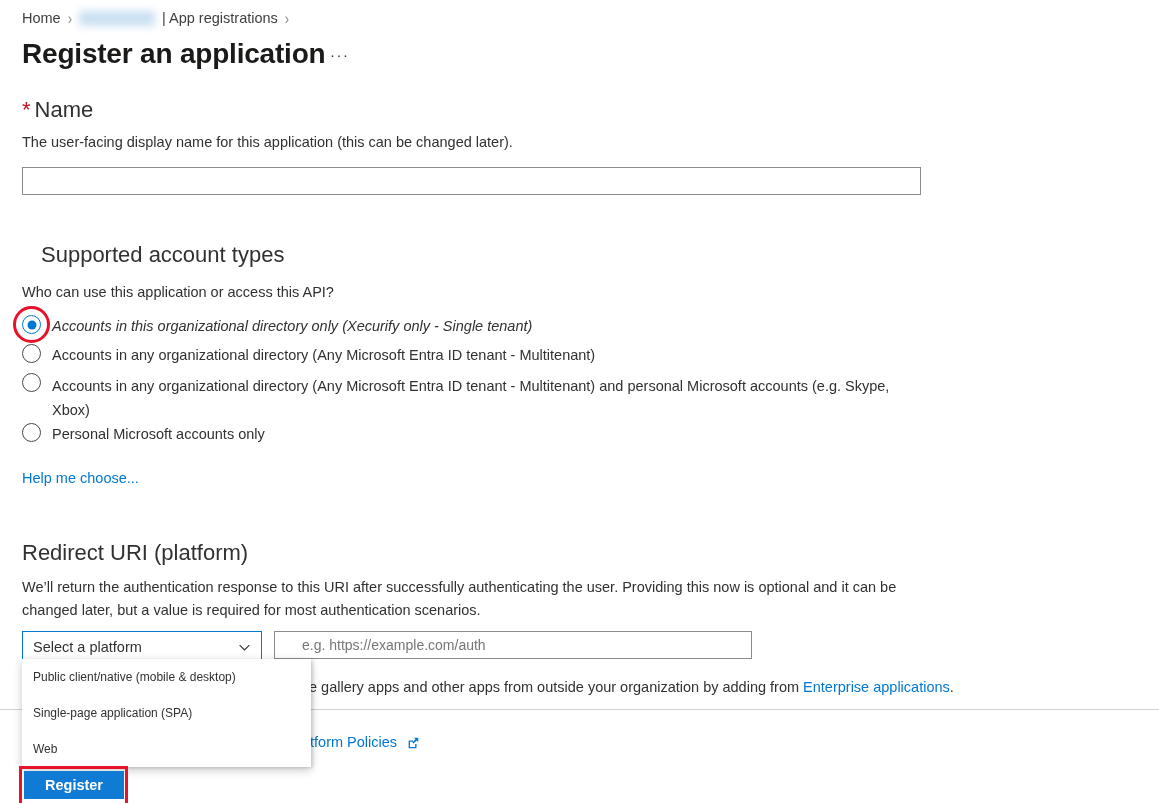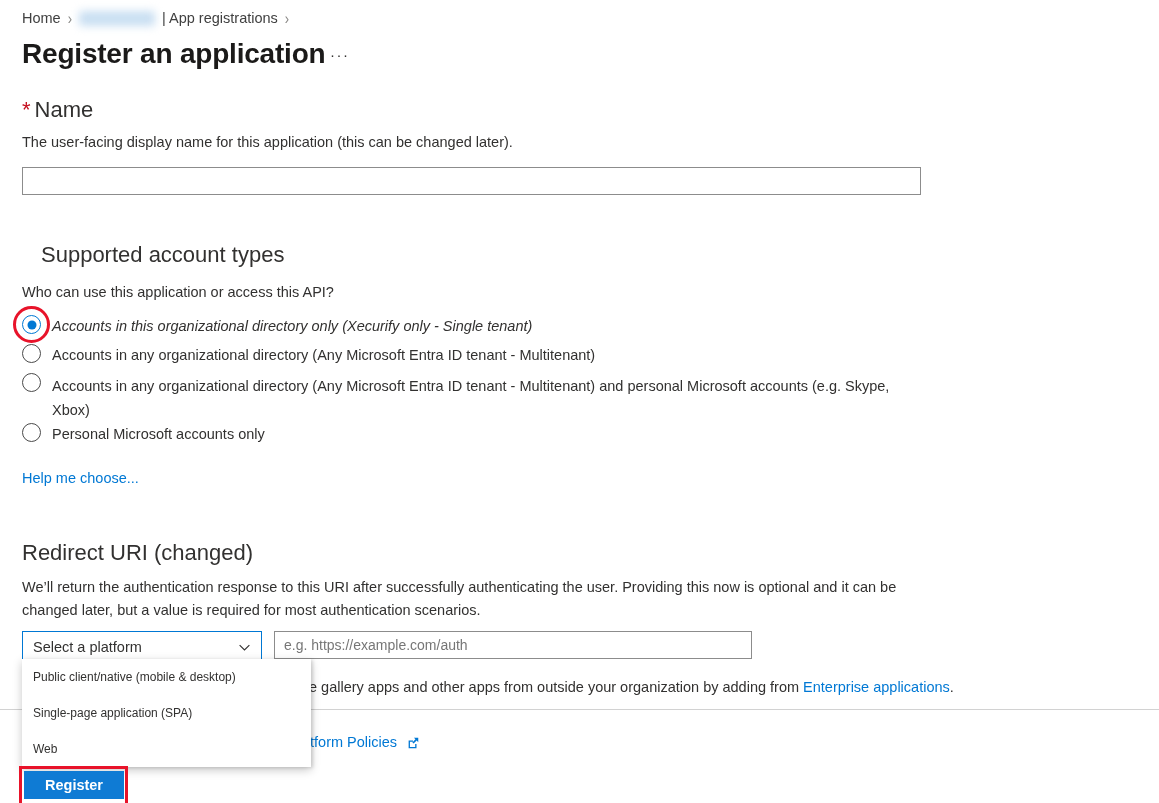--- a/index.html
+++ b/index.html
@@ -32,21 +32,21 @@
   .title-ellipsis { left: 330px; top: 46px; font-size: 15px; color: #323130; letter-spacing: 1.5px; cursor: pointer; }
 
   
   .section-heading { font-size: 22px; font-weight: 400; color: #323130; }
   .body-text { font-size: 14.5px; color: #323130; }
   .required-marker { color: #c50f1f; margin-right: 4px; }
 
   
   .text-input {
     border: 1px solid #8c8c8c; background: #fff; height: 28px;
-    font-family: inherit; font-size: 14px; color: #323130; padding: 0 9px; outline: none;
+    font-family: inherit; font-size: 14px; color: #323130; padding: 0 27px; outline: none;
   }
   .text-input::placeholder { color: #767676; }
 
   
   .radio-row { display: flex; align-items: flex-start; cursor: pointer; }
   .radio-circle {
     width: 19px; height: 19px; border-radius: 50%; flex: 0 0 19px;
     border: 1.6px solid #4a4a4a; background: #fff; position: relative;
   }
   .radio-circle.selected { border-color: #0078d4; }
@@ -139,21 +139,21 @@
     <span class="radio-label" style="width:856px; line-height:24px;">Accounts in any organizational directory (Any Microsoft Entra ID tenant - Multitenant) and personal Microsoft accounts (e.g. Skype, Xbox)</span>
   </div>
 
   <div class="abs radio-row" style="left:22px; top:423px;">
     <span class="radio-circle"></span>
     <span class="radio-label" style="white-space:nowrap;">Personal Microsoft accounts only</span>
   </div>
 
   <a class="abs link" style="left:22px; top:470px;">Help me choose...</a>
 
-  <h2 class="abs section-heading" style="left:22px; top:540px;">Redirect URI (changed)</h2>
+  <h2 class="abs section-heading" style="left:22px; top:540px;">Redirect URI (platform)</h2>
   <p class="abs body-text" style="left:22px; top:576px; width:892px; line-height:22.5px;">We’ll return the authentication response to this URI after successfully authenticating the user. Providing this now is optional and it can be changed later, but a value is required for most authentication scenarios.</p>
 
   <div class="abs divider"></div>
   <p class="abs bg-fragment" style="left:284px; top:679px;"><span>grate gallery apps and other apps from outside your organization by adding from </span><a class="link">Enterprise applications</a><span>.</span></p>
   <p class="abs bg-fragment" style="left:302px; top:734px;">
     <a class="link">atform Policies</a>
     <svg class="icon-svg" width="14" height="14" viewBox="0 0 16 16" style="margin-left:5px;">
       <path d="M3 5 H8 V6.5 H4.5 V12.5 H10.5 V9 H12 V14 H3 Z" fill="#0078d4"></path>
       <path d="M9 2 H14 V7 L12.2 5.2 L8.7 8.7 L7.3 7.3 L10.8 3.8 Z" fill="#0078d4"></path>
     </svg>

